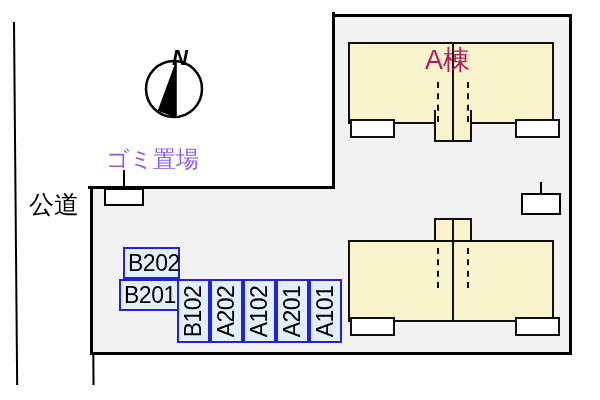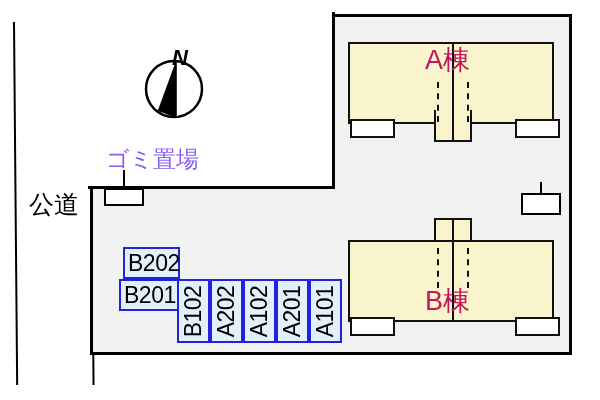--- a/index.html
+++ b/index.html
@@ -170,21 +170,20 @@
   <div class="bldg-label" style="left:425px; top:47px;">A棟</div>
 
   <div class="bldg-stem" style="left:434px; top:218px; width:38px; height:32px;"></div>
   <div class="bldg-body" style="left:348px; top:240px; width:206px; height:82px;"></div>
   <div class="stem-cover" style="left:436px; top:244px; width:34px; height:8px;"></div>
   <div class="bldg-center-line" style="left:452px; top:220px; height:102px;"></div>
   <div class="bldg-dash" style="left:437px; top:248px; height:40px;"></div>
   <div class="bldg-dash" style="left:467px; top:248px; height:40px;"></div>
   <div class="balcony" style="left:350px; top:317px; width:45px; height:19px;"></div>
   <div class="balcony" style="left:515px; top:317px; width:45px; height:19px;"></div>
-  <div class="bldg-label" style="left:425px; top:288px;">B棟</div>
 
 
   <div class="callout-label" style="left:106px; top:148px;">ゴミ置場</div>
   <div class="callout-leader" style="left:123px; top:170px; height:30px;"></div>
   <div class="callout-box" style="left:104px; top:188px; width:40px; height:18px;"></div>
 
   <div class="callout-leader" style="left:540px; top:182px; height:24px;"></div>
   <div class="callout-box" style="left:521px; top:193px; width:40px; height:22px;"></div>
 
   <div class="stall stall-h" style="left:99px; top:247px; width:57px; height:32px;margin-left:24px;">

